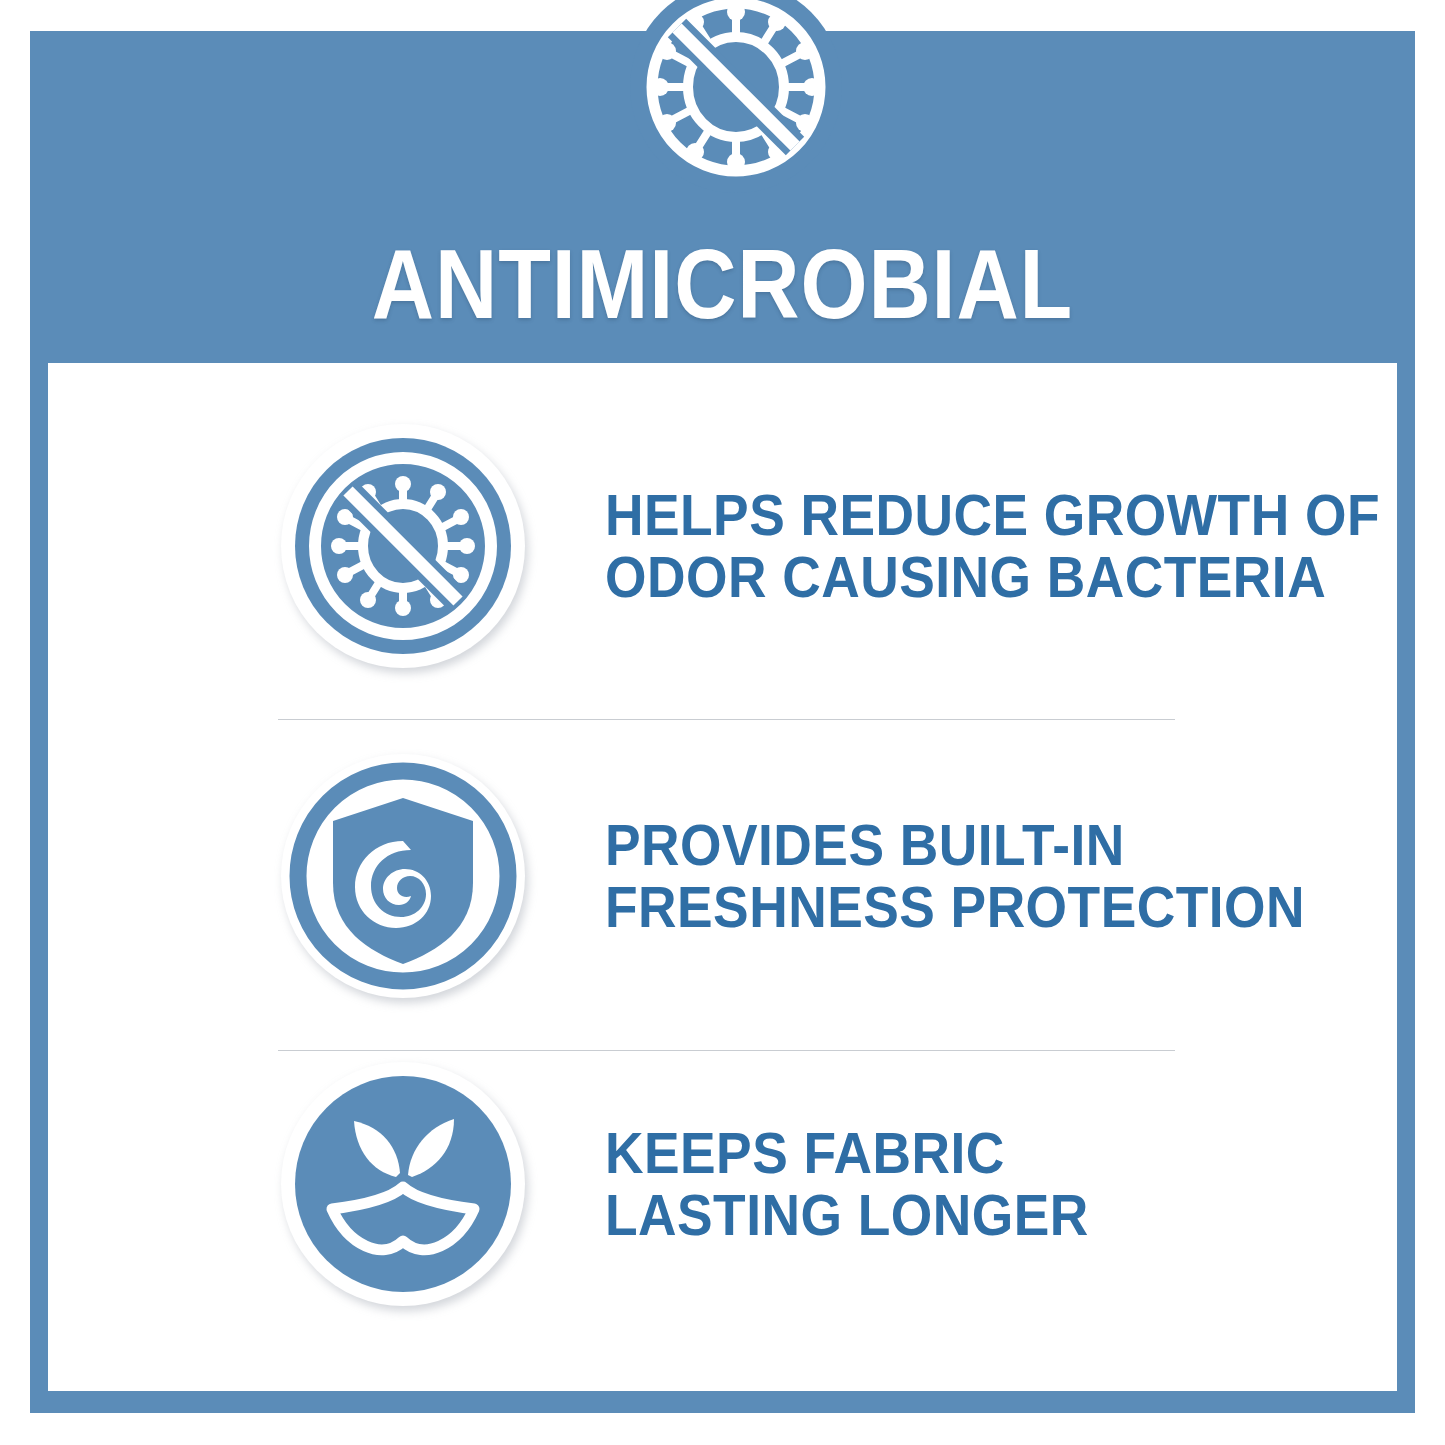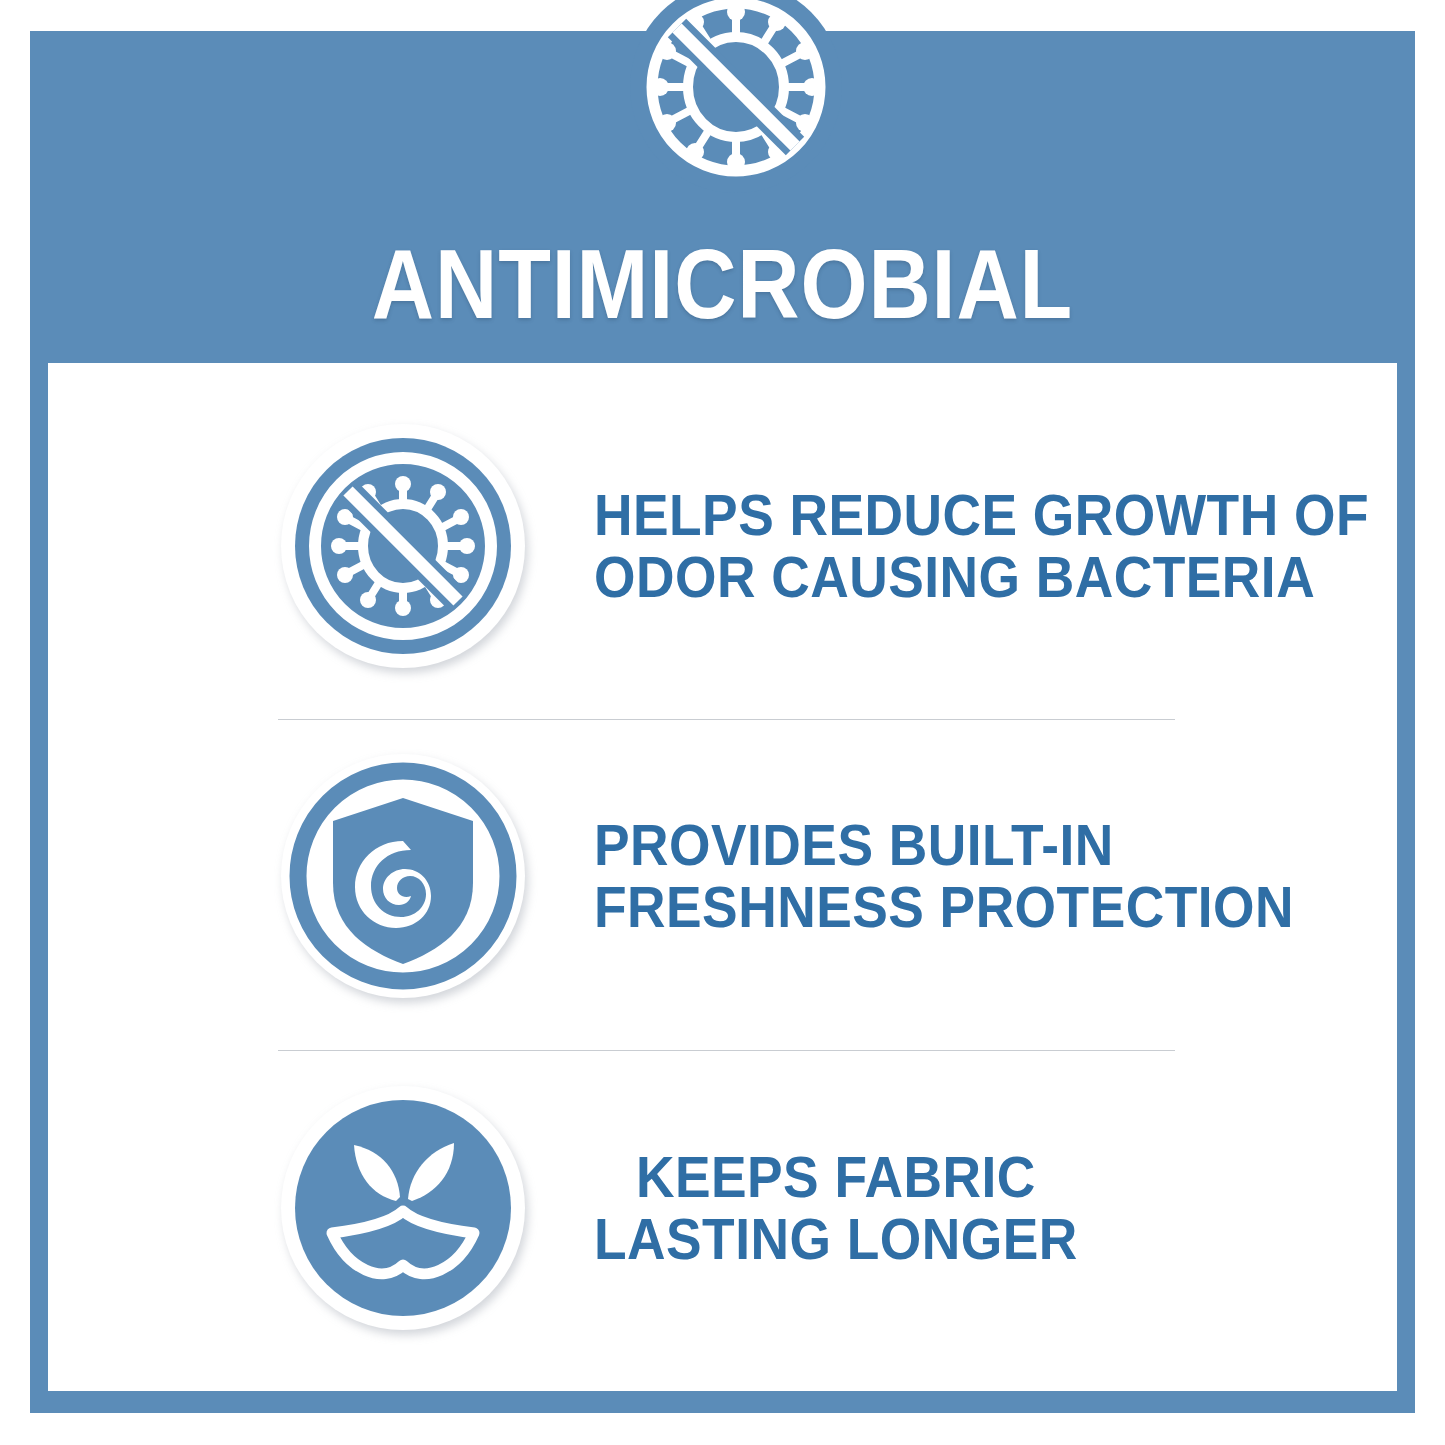--- a/index.html
+++ b/index.html
@@ -103,24 +103,25 @@
     height: 1028px;
   }
 
   .row {
     position: absolute;
     left: 0;
     width: 1093px;
     height: 290px;
     display: flex;
     align-items: center;
+    gap: 11px;
   }
   .row-1 { top: 38px; }
   .row-2 { top: 368px; }
-  .row-3 { top: 700px; text-align: center; }
+  .row-3 { top: 676px; }
 
   .row-icon {
     position: relative;
     margin-left: 230px;
     width: 250px;
     height: 250px;
     flex: 0 0 250px;
     filter: drop-shadow(3px 5px 5px rgba(120,130,145,0.33));
   }
   .row-icon svg { display: block; }

